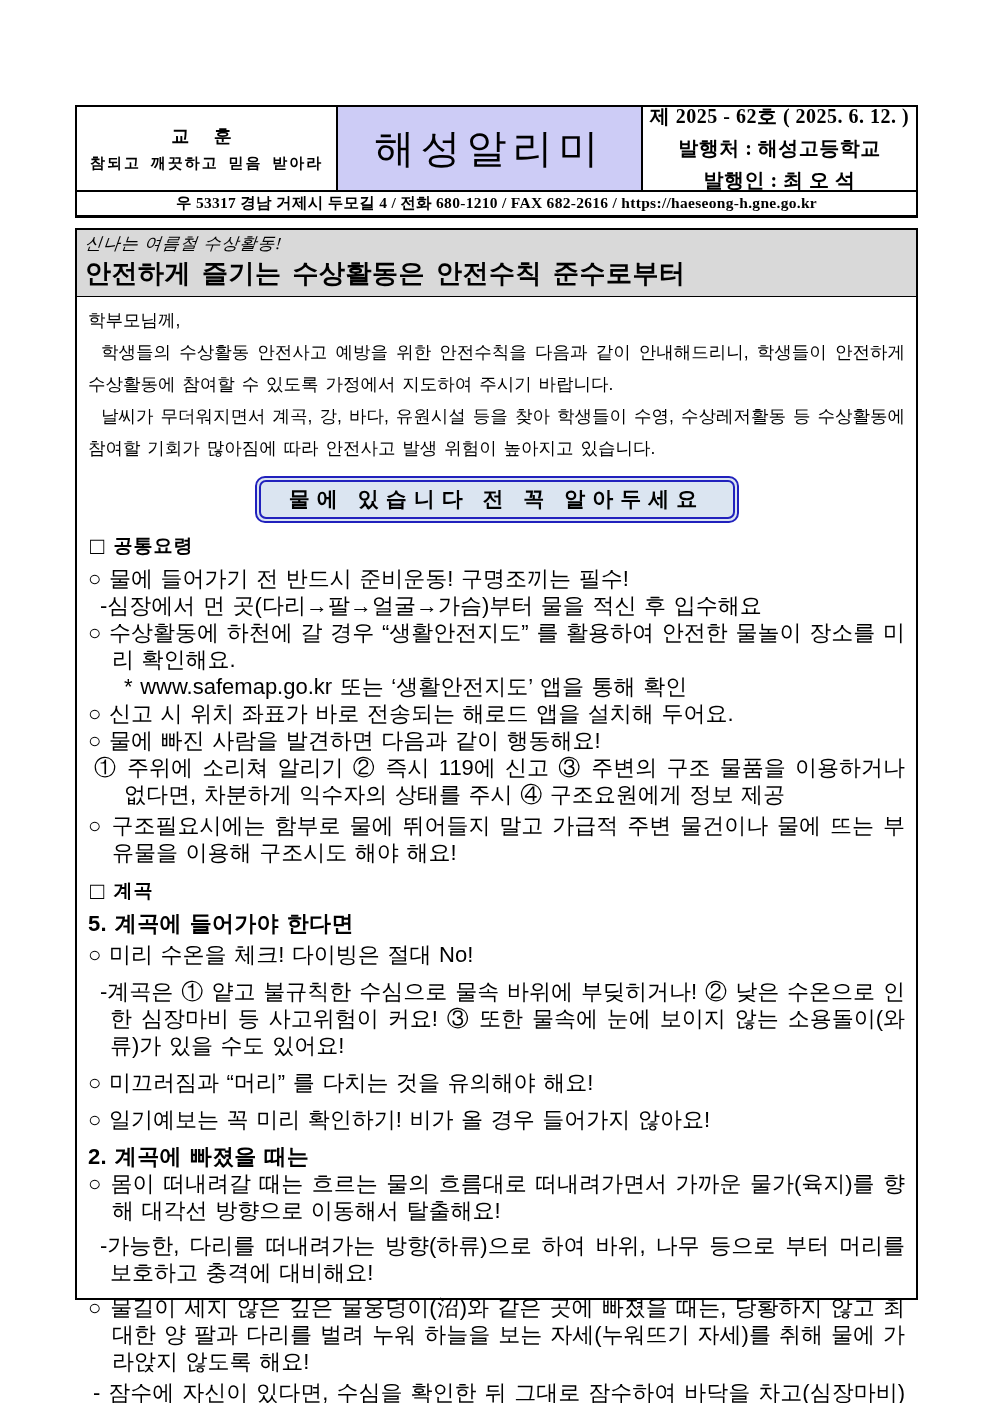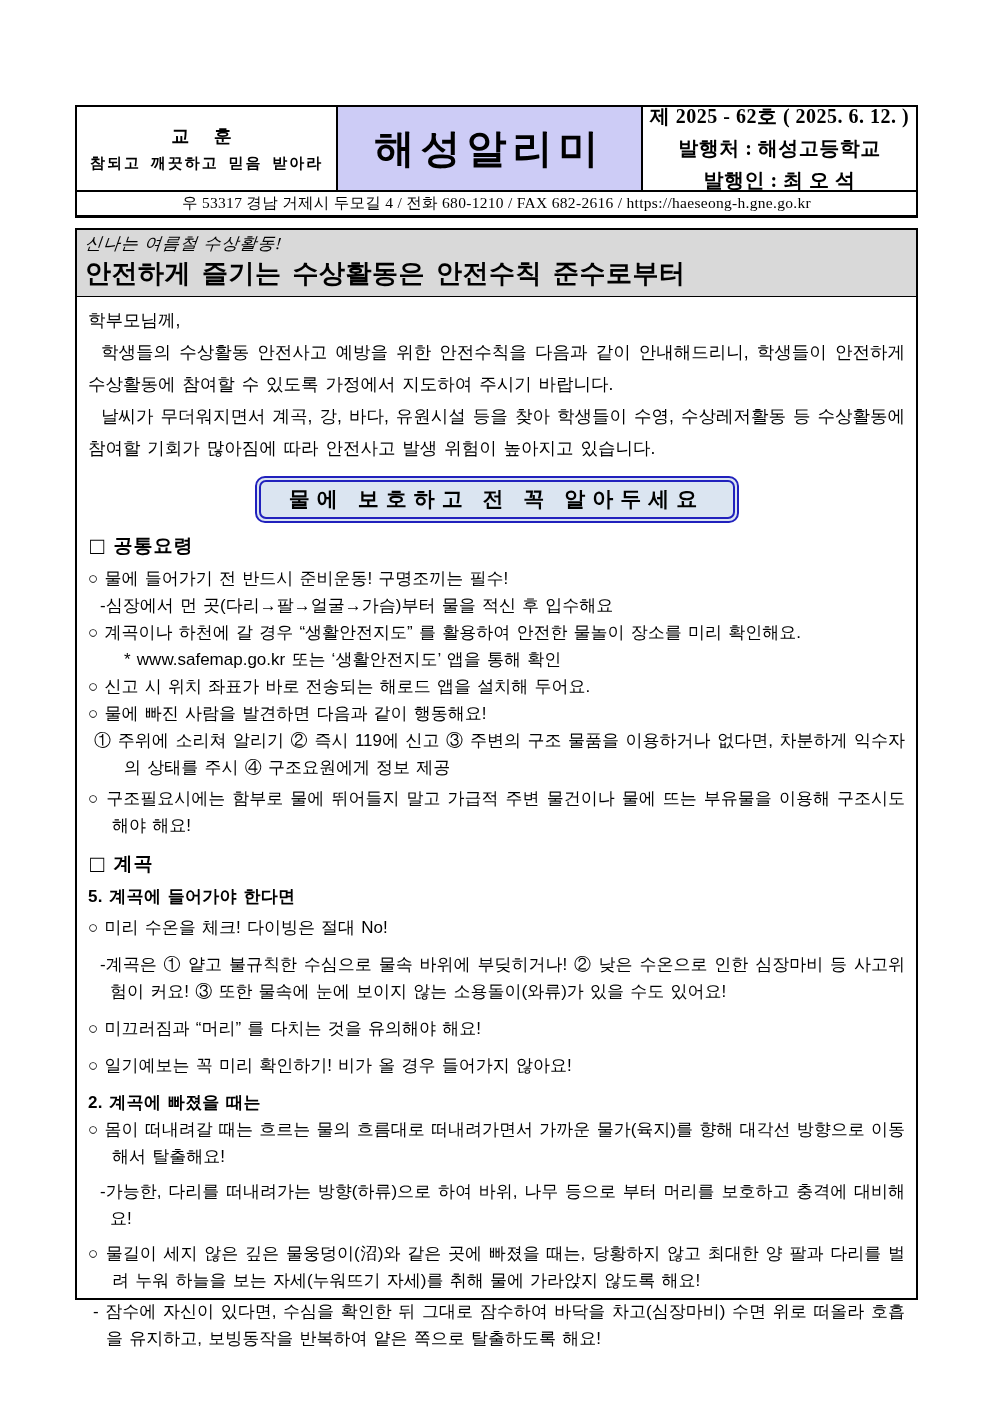--- a/index.html
+++ b/index.html
@@ -25,32 +25,32 @@
     gap: 6px; padding: 4px;
   }
   .motto-label { font-size: 18px; font-weight: bold; letter-spacing: 10px; }
   .motto-text  { font-size: 15px; font-weight: bold; letter-spacing: 2px; word-spacing: 4px; }
   .title-cell {
     flex: 1; border-right: 2px solid #000;
     background: #cdccf6;
     display: flex; justify-content: center; align-items: center;
   }
   .newsletter-title {
-    font-size: 40px; font-weight: 700; letter-spacing: 6px;
+    font-size: 40px; font-weight: 400; letter-spacing: 6px;
     font-family: "Liberation Serif", serif;
   }
   .info-cell {
     width: 273px; display: flex; flex-direction: column; justify-content: center;
     align-items: center; gap: 5px; padding: 4px 2px;
   }
   .info-cell div { font-size: 20px; font-weight: bold; letter-spacing: 0.5px; }
   .address-row {
     border-top: 2px solid #000; border-bottom: 3px solid #000;
     height: 28px; display: flex; justify-content: center; align-items: center;
-    font-size: 15.5px; font-weight: normal; letter-spacing: 0.3px;
+    font-size: 15.5px; font-weight: bold; letter-spacing: 0.3px;
   }
 
   
   .main-box {
     position: absolute; left: 75px; top: 228px; width: 843px; height: 1072px;
     border: 2px solid #000; background: #fff;
   }
   .band {
     background: #d9d9d9; border-bottom: 1px solid #000;
     padding: 2px 8px 5px 8px;
@@ -80,21 +80,21 @@
     background: #dbe5f1; text-align: center; padding: 3px 0 4px 0;
   }
   .callout-text { font-size: 21px; font-weight: bold; letter-spacing: 7px; }
 
   
   .section-header { display: flex; align-items: center; gap: 9px; margin: 10px 0 6px 2px; }
   .section-square { font-size: 24px; line-height: 1; }
   .section-title { font-size: 19px; font-weight: bold; letter-spacing: 1px; }
 
   .items p {
-    font-size: 17px; line-height: 27px; text-align: justify; word-spacing: 1.5px;
+    font-size: 22px; line-height: 27px; text-align: justify; word-spacing: 1.5px;
   }
   .b1   { padding-left: 24px; text-indent: -24px; }            
   .sub1 { padding-left: 22px; text-indent: -10px; }            
   .sub2 { padding-left: 36px; text-indent: 0; }                
   .num1 { padding-left: 36px; text-indent: -30px; }            
   .dash2{ padding-left: 18px; text-indent: -13px; }            
   .subhead { font-size: 17.5px; font-weight: bold; line-height: 27px; letter-spacing: 0.3px; }
 
   .gap4  { margin-top: 4px; }
   .gap8  { margin-top: 8px; }
@@ -134,32 +134,32 @@
     <div class="content">
 
       <div class="intro">
         <p>학부모님께,</p>
         <p class="indent">학생들의 수상활동 안전사고 예방을 위한 안전수칙을 다음과 같이 안내해드리니, 학생들이 안전하게 수상활동에 참여할 수 있도록 가정에서 지도하여 주시기 바랍니다.</p>
         <p class="indent">날씨가 무더워지면서 계곡, 강, 바다, 유원시설 등을 찾아 학생들이 수영, 수상레저활동 등 수상활동에 참여할 기회가 많아짐에 따라 안전사고 발생 위험이 높아지고 있습니다.</p>
       </div>
 
       <div class="callout-outer">
         <div class="callout-inner">
-          <span class="callout-text">물에 보호하고 전 꼭 알아두세요</span>
+          <span class="callout-text">물에 있습니다 전 꼭 알아두세요</span>
         </div>
       </div>
 
       <div class="section-header">
         <span class="section-square">□</span>
         <span class="section-title">공통요령</span>
       </div>
       <div class="items">
         <p class="b1">○ 물에 들어가기 전 반드시 준비운동! 구명조끼는 필수!</p>
         <p class="sub1">-심장에서 먼 곳(다리→팔→얼굴→가슴)부터 물을 적신 후 입수해요</p>
-        <p class="b1">○ 계곡이나 하천에 갈 경우  “생활안전지도” 를 활용하여 안전한 물놀이 장소를 미리 확인해요.</p>
+        <p class="b1">○ 수상활동에 하천에 갈 경우  “생활안전지도” 를 활용하여 안전한 물놀이 장소를 미리 확인해요.</p>
         <p class="sub2">* www.safemap.go.kr 또는  ‘생활안전지도’ 앱을 통해 확인</p>
         <p class="b1">○ 신고 시 위치 좌표가 바로 전송되는 해로드 앱을 설치해 두어요.</p>
         <p class="b1">○ 물에 빠진 사람을 발견하면 다음과 같이 행동해요!</p>
         <p class="num1">① 주위에 소리쳐 알리기 ② 즉시 119에 신고 ③ 주변의 구조 물품을 이용하거나 없다면, 차분하게 익수자의 상태를 주시 ④ 구조요원에게 정보 제공</p>
         <p class="b1 gap4">○ 구조필요시에는 함부로 물에 뛰어들지 말고 가급적 주변 물건이나 물에 뜨는 부유물을 이용해 구조시도 해야 해요!</p>
       </div>
 
       <div class="section-header gap12">
         <span class="section-square">□</span>
         <span class="section-title">계곡</span>

